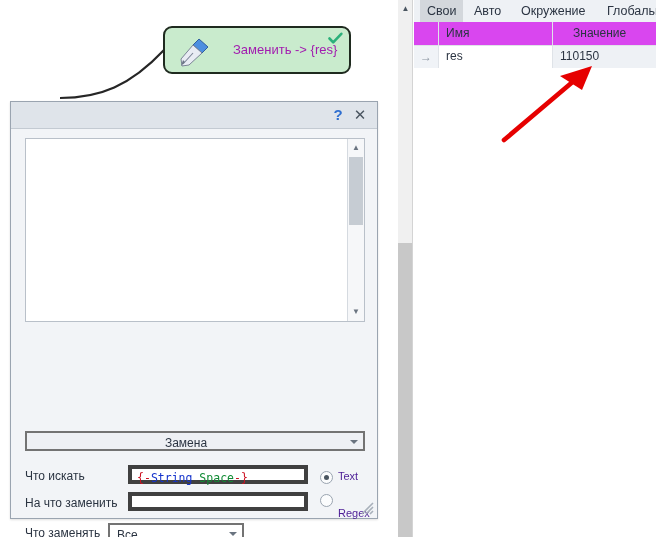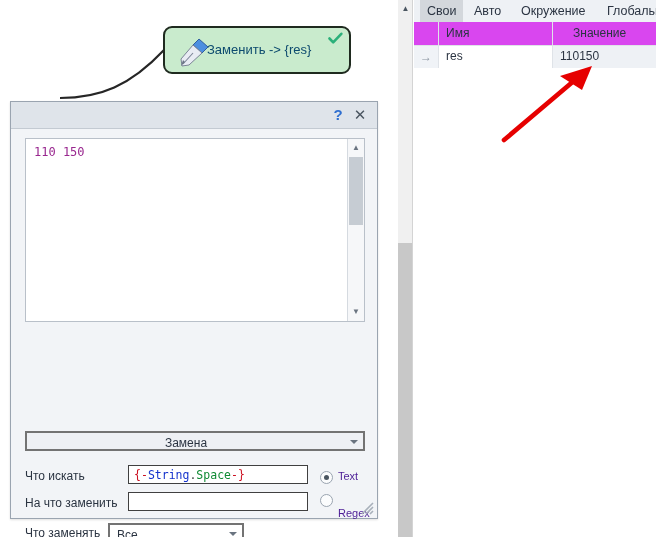--- a/index.html
+++ b/index.html
@@ -17,21 +17,21 @@
   
   #connector{position:absolute;left:60px;top:40px;width:130px;height:60px;}
 
   
   #node{
     position:absolute;left:163px;top:26px;width:188px;height:48px;
     background:#c9ebcd;border:2px solid #1f2a1f;border-radius:9px;
     box-sizing:border-box;
   }
   #node .node-label{
-    position:absolute;left:42px;top:14px;font-size:13px;color:#0c4a6e;
+    position:absolute;left:68px;top:14px;font-size:13px;color:#a21caf;
     white-space:nowrap;
   }
   #node .pen{position:absolute;left:12px;top:8px;width:34px;height:32px;}
   #node .check{position:absolute;right:6px;top:4px;width:15px;height:13px;}
 
   
   #dialog{
     position:absolute;left:10px;top:101px;width:368px;height:418px;
     background:#f2f4f7;border:1px solid #9aa4b0;box-sizing:border-box;
     box-shadow:0 1px 2px rgba(0,0,0,.12);
@@ -86,21 +86,21 @@
     border-left:4px solid transparent;border-right:4px solid transparent;border-top:4px solid #6a7480;}
   #combo-mode{left:14px;top:329px;width:340px;}
   #combo-what{left:97px;top:421px;width:136px;background:#ffffff;}
 
   .lbl{position:absolute;font-size:12px;color:#2b3442;}
   #lbl-find{left:14px;top:367px;}
   #lbl-repl{left:14px;top:394px;}
   #lbl-what{left:14px;top:424px;}
 
   .tinput{
-    position:absolute;height:19px;background:#ffffff;border:1px solid #404040;
+    position:absolute;height:19px;background:#ffffff;border:4px solid #404040;
     box-sizing:border-box;
   }
   #in-find{left:117px;top:363px;width:180px;}
   #in-repl{left:117px;top:390px;width:180px;}
   #in-find .val{
     position:absolute;left:5px;top:2px;
     font-family:"DejaVu Sans Mono","Liberation Mono",monospace;font-size:11.5px;
     white-space:pre;
   }
   .tk-brace{color:#cc1122;}
@@ -183,21 +183,20 @@
   </div>
 
   <div id="dialog">
 
     <div id="titlebar">
       <span class="help">?</span>
       <span class="close">✕</span>
     </div>
 
     <div id="texta">
-      <div class="content">110 150</div>
       <div class="vsb">
         <div class="arrow up">▲</div>
         <div class="thumb"></div>
         <div class="arrow down">▼</div>
       </div>
     </div>
 
     <div class="combo" id="combo-mode">
       <span class="cap">Замена</span>
       <span class="arw"></span>

